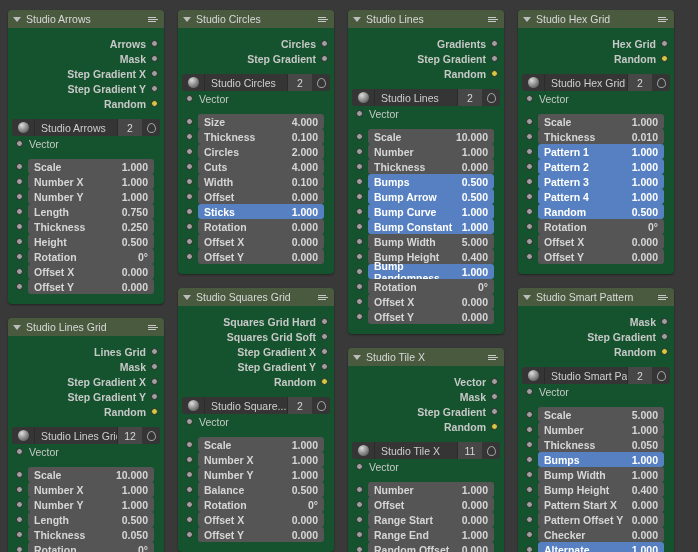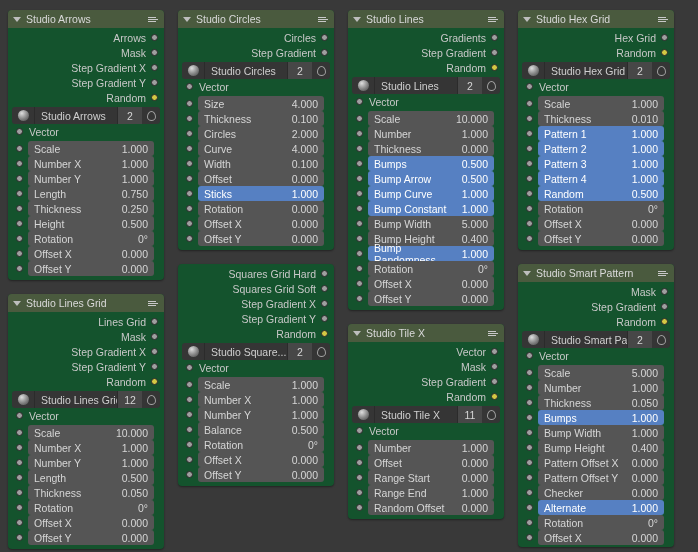--- a/index.html
+++ b/index.html
@@ -25,21 +25,21 @@
   .field.hl .fname, .field.hl .fval { color: #fff; }
   .field .fval { color: #d6d6d6; }
   .inrow { display: flex; align-items: center; height: 15px; padding: 0 6px 0 8px; position: relative; }
   .widget-row { display: flex; align-items: center; height: 17px; padding: 0 4px; gap: 0; }
   .wic { width: 22px; height: 17px; background: #353535; border-radius: 3px 0 0 3px; display: flex; align-items: center; justify-content: center; }
   .sphere { width: 11px; height: 11px; border-radius: 50%; background: radial-gradient(circle at 35% 30%, #ddd 0%, #8b8b8b 50%, #404040 100%); }
   .wname { flex: 1; height: 17px; background: #353535; display: flex; align-items: center; padding: 0 6px; color: #cfcfcf; border-left:1px solid #2b2b2b; border-right:1px solid #2b2b2b; white-space: nowrap; overflow: hidden;}
   .wnum { width: 24px; height: 17px; background: #474747; display: flex; align-items: center; justify-content: center; color: #d6d6d6; }
   .wfake { width: 18px; height: 17px; background: #353535; border-radius: 0 3px 3px 0; display: flex; align-items: center; justify-content: center; }
   .shield { width: 9px; height: 10px; border: 1px solid #a0a0a0; border-radius: 50% 50% 50% 50% / 60% 60% 40% 40%; }
-  .sect { padding: 2px 0; }
+  .sect { padding: 8px 0; font-weight: bold; }
   .gap { height: 2px; }
   .plain-in { display:flex; align-items:center; height:15px; padding:0 6px 0 8px;}
   .plain-in .label{ margin-left:6px;}
 </style>
 </head>
 <body>
 
 <div class="columns">
   <div class="col">
     <div class="node">
@@ -321,21 +321,21 @@
           <div class="inrow">
             <span class="socket"></span>
             <div class="field">
               <span class="fname">Circles</span>
               <span class="fval">2.000</span>
             </div>
           </div>
           <div class="inrow">
             <span class="socket"></span>
             <div class="field">
-              <span class="fname">Curve</span>
+              <span class="fname">Cuts</span>
               <span class="fval">4.000</span>
             </div>
           </div>
           <div class="inrow">
             <span class="socket"></span>
             <div class="field">
               <span class="fname">Width</span>
               <span class="fval">0.100</span>
             </div>
           </div>
@@ -371,20 +371,31 @@
             <span class="socket"></span>
             <div class="field">
               <span class="fname">Offset Y</span>
               <span class="fval">0.000</span>
             </div>
           </div>
         </div>
         <div class="gap"></div>
       </div>
     <div class="node">
+        <div class="node-header">
+          <div class="left">
+            <span class="tri"></span>
+            <span class="node-title">Studio Squares Grid</span>
+          </div>
+          <span class="collapse-ic">
+            <span></span>
+            <span class="wide"></span>
+            <span></span>
+          </span>
+        </div>
         <div class="sect">
           <div class="row out">
             <span class="label">Squares Grid Hard</span>
             <span class="socket"></span>
           </div>
           <div class="row out">
             <span class="label">Squares Grid Soft</span>
             <span class="socket"></span>
           </div>
           <div class="row out">
@@ -878,21 +889,21 @@
           <div class="inrow">
             <span class="socket"></span>
             <div class="field">
               <span class="fname">Bump Height</span>
               <span class="fval">0.400</span>
             </div>
           </div>
           <div class="inrow">
             <span class="socket"></span>
             <div class="field">
-              <span class="fname">Pattern Offset X</span>
+              <span class="fname">Pattern Start X</span>
               <span class="fval">0.000</span>
             </div>
           </div>
           <div class="inrow">
             <span class="socket"></span>
             <div class="field">
               <span class="fname">Pattern Offset Y</span>
               <span class="fval">0.000</span>
             </div>
           </div>

